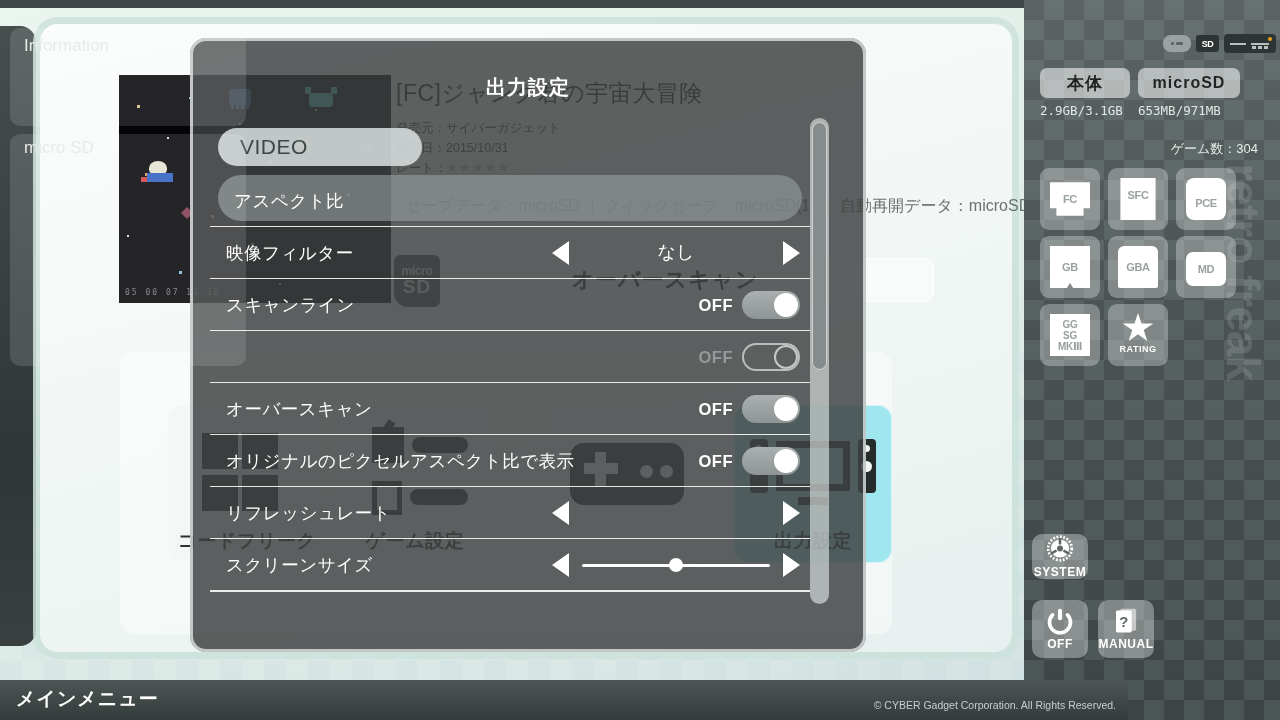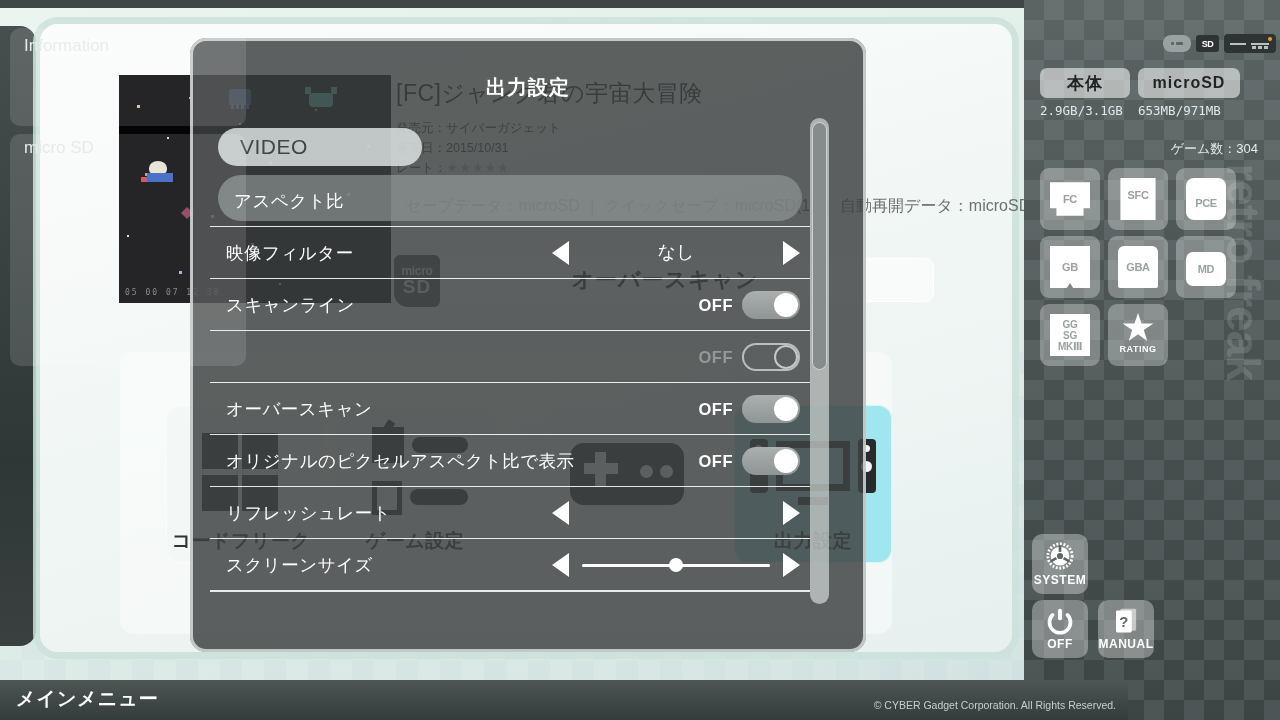--- a/index.html
+++ b/index.html
@@ -188,21 +188,21 @@
   .cart-gb  { background:#fff; clip-path: polygon(0 0,100% 0,100% 100%,58% 100%,50% 88%,42% 100%,0 100%); }
   .cart-gba { background:#fff; border-radius:6px 6px 2px 2px; }
   .cart-md  { background:#fff; border-radius:7px; }
   .cart-box { background:#fff; }
 
   .corner-btn {
     position:absolute; border-radius:10px; background:rgba(255,255,255,.34);
     display:flex; flex-direction:column; align-items:center; justify-content:center;
   }
   .corner-btn .cb-label { color:#fff; font-weight:bold; font-size:12px; letter-spacing:.5px; margin-top:2px;}
-  .btn-system { left:1032px; top:534px; width:56px; height:60px; }
+  .btn-system { left:1032px; top:534px; width:56px; height:45px; }
   .btn-off    { left:1032px; top:600px; width:56px; height:58px; }
   .btn-manual { left:1098px; top:600px; width:56px; height:58px; }
 
   
   .bottom-bar {
     position:absolute; left:0; bottom:0; width:1128px; height:40px;
     background: linear-gradient(180deg,#4d5655,#343c3b);
   }
   .bottom-title {
     position:absolute; left:16px; bottom:8px; font-size:19px; font-weight:bold;
@@ -389,21 +389,21 @@
       <div style="position:absolute;left:64px;top:92px;width:30px;height:8px;background:#262c2c"></div>
       <div style="position:absolute;left:16px;top:34px;width:18px;height:54px;background:#262c2c;border-radius:4px"></div>
       <div style="position:absolute;left:21px;top:40px;width:7px;height:7px;border-radius:50%;background:#f2f6f5"></div>
       <div style="position:absolute;left:19px;top:56px;width:11px;height:11px;border-radius:50%;background:#f2f6f5"></div>
       <div style="position:absolute;left:124px;top:34px;width:18px;height:54px;background:#262c2c;border-radius:4px"></div>
       <div style="position:absolute;left:129px;top:40px;width:7px;height:7px;border-radius:50%;background:#f2f6f5"></div>
       <div style="position:absolute;left:127px;top:56px;width:11px;height:11px;border-radius:50%;background:#f2f6f5"></div>
     </div>
   </div>
 
-  <div class="menu-label" style="left:162px">コードフリーク</div>
+  <div class="menu-label" style="left:168px">コードフリーク</div>
   <div class="menu-label" style="left:336px">ゲーム設定</div>
   <div class="menu-label" style="left:734px">出力設定</div>
 
   <div class="dialog"></div>
   <div class="dialog-title">出力設定</div>
 
   <div class="section-head">VIDEO</div>
 
   <div class="row selrow">
     <div class="lbl">アスペクト比</div>

